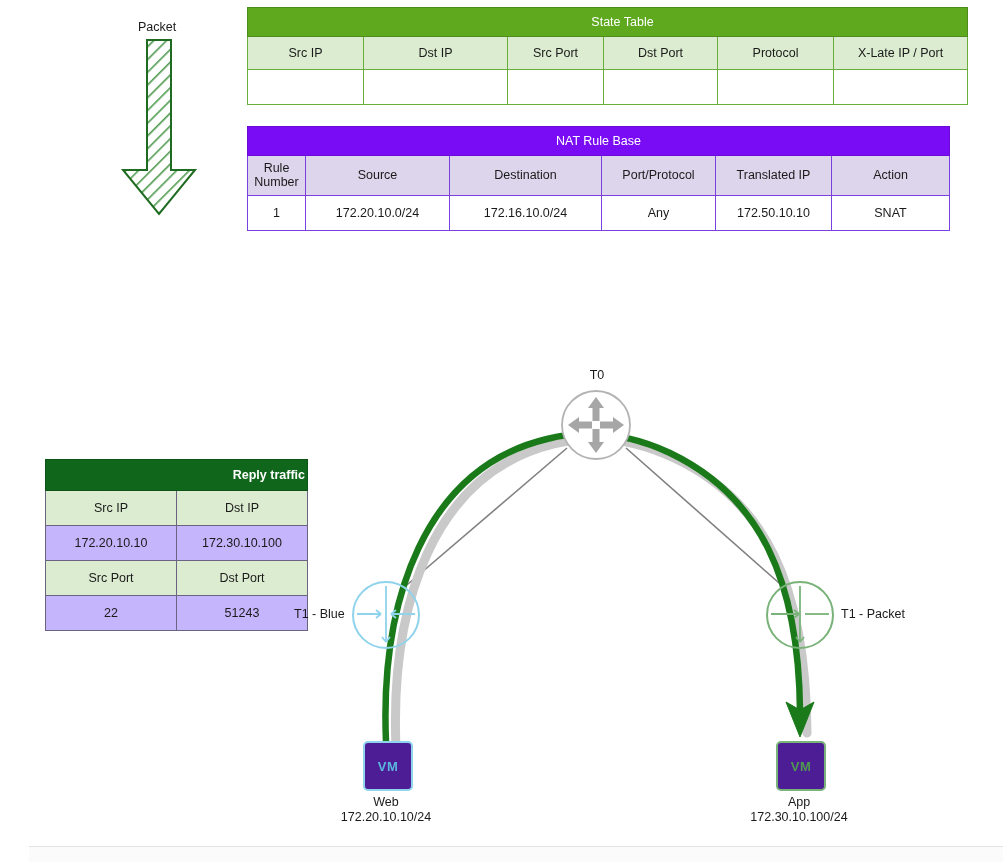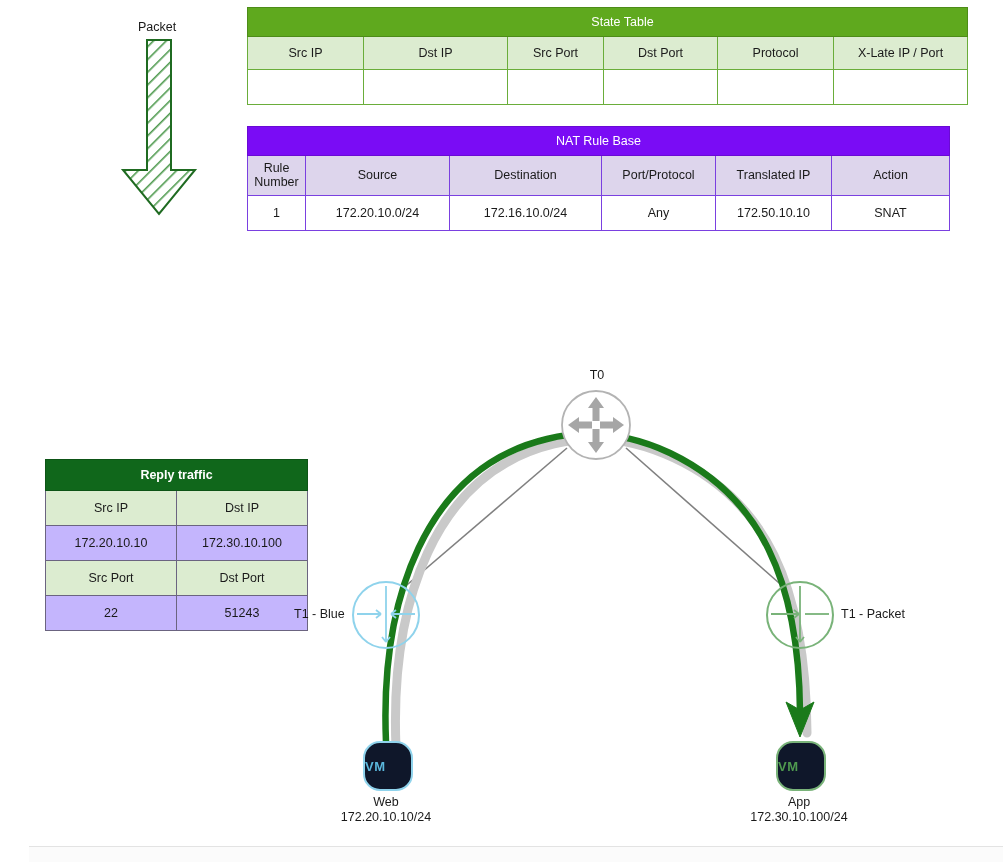--- a/index.html
+++ b/index.html
@@ -81,20 +81,21 @@
     height: 24px;
   }
 
   
   #reply-table { left: 16px; top: 459px; width: 262px; }
   #reply-table .title-cell {
     background: #10671b;
     border: 1px solid #0d5416;
     height: 20px;
     font-weight: bold;
+    text-align: right;
   }
   #reply-table .hdr td {
     background: #dcecd0;
     border: 1px solid #6b6480;
     height: 24px;
   }
   #reply-table .data td {
     background: #c4b5fd;
     border: 1px solid #6b6480;
     height: 24px;
@@ -110,25 +111,25 @@
   }
   .lbl.center { text-align: center; transform: translateX(-50%); }
 
   
   .node-svg { position: absolute; }
 
   .vm-box {
     position: absolute;
     width: 46px;
     height: 46px;
-    border-radius: 17px;
-    background: #0f172a;
+    border-radius: 5px;
+    background: #4c1d95;
     display: flex;
     align-items: center;
-    justify-content: flex-start;
+    justify-content: center;
     font-size: 13px;
     font-weight: bold;
     letter-spacing: .5px;
   }
   #vm-web  { left: 334px; top: 741px; border: 2px solid #8fd3ec; color: #5bb8dd; }
   #vm-app  { left: 747px; top: 741px; border: 2px solid #79b379; color: #4f9a4f; }
 
   .divider {
     position: absolute;
     left: 0;

